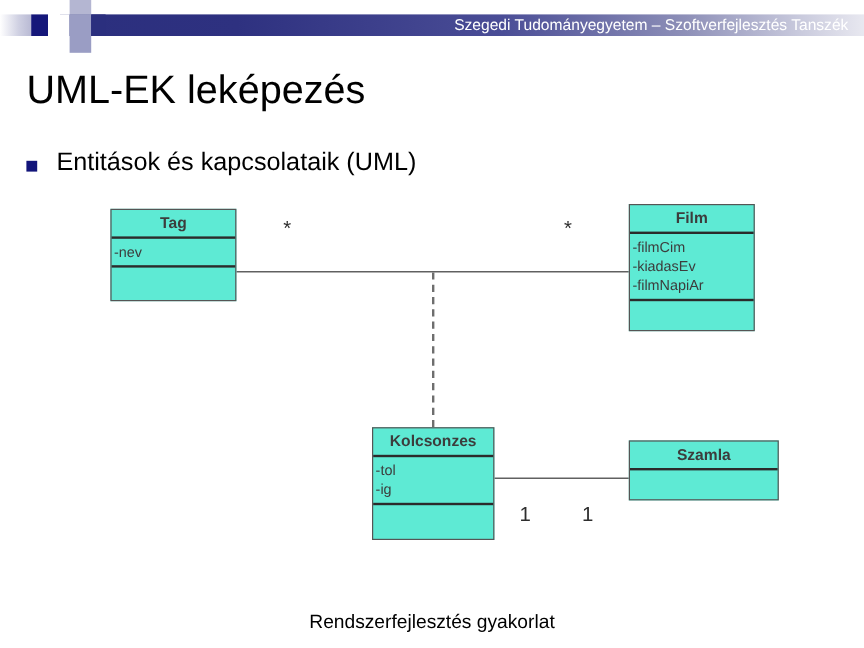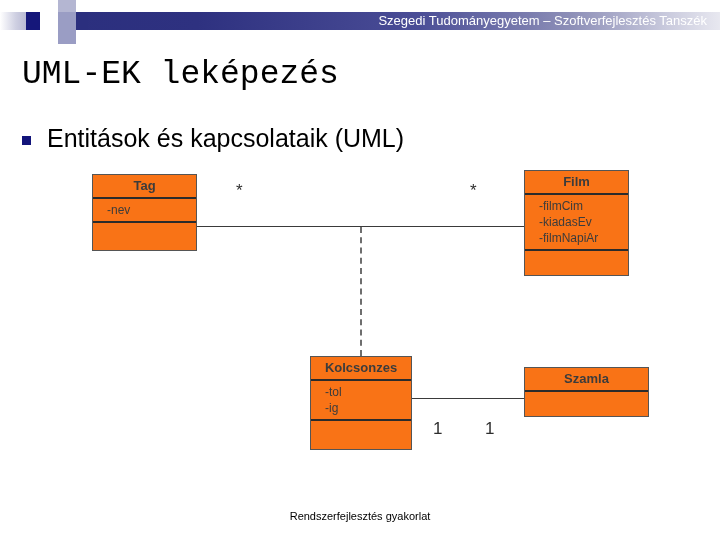--- a/index.html
+++ b/index.html
@@ -60,59 +60,58 @@
 
   
   .slide-title {
     position: absolute;
     left: 22px;
     top: 56px;
     font-size: 33px;
     color: #000000;
     letter-spacing: 0px;
     white-space: nowrap;
-    font-family: Liberation Mono, monospace;
   }
 
   
   .bullet-row {
     position: absolute;
     left: 22px;
     top: 124px;
     display: flex;
     align-items: center;
   }
   .bullet-mark {
     width: 9px;
     height: 9px;
     background: #12147a;
     margin-right: 16px;
     flex: 0 0 auto;
     position: relative;
     top: 2px;
   }
   .bullet-text {
-    font-size: 25px;
+    font-size: 21px;
     color: #000000;
     white-space: nowrap;
   }
 
   
   .diagram {
     position: absolute;
     left: 0;
     top: 0;
     width: 720px;
     height: 540px;
   }
 
   .uml-class {
     position: absolute;
     border: 1px solid #555555;
-    background: #f97316;
+    background: #5eead4;
     box-sizing: border-box;
   }
   .uml-name {
     text-align: center;
     font-size: 13px;
     font-weight: bold;
     color: #3c3c3c;
     border-bottom: 2px solid #2b2b2b;
     box-sizing: border-box;
     padding: 4px 2px 4px 2px;
@@ -121,21 +120,21 @@
   .uml-attrs {
     border-bottom: 2px solid #2b2b2b;
     box-sizing: border-box;
     padding: 3px 0px 3px 1px;
   }
   .uml-attr {
     font-size: 12px;
     color: #3c3c3c;
     line-height: 16px;
     white-space: nowrap;
-    padding-left: 13px;
+    padding-left: 1px;
   }
   .uml-ops {
     box-sizing: border-box;
   }
 
   
   #box-tag        { left: 92px;  top: 174px; width: 105px; }
   #box-tag .uml-ops { height: 27px; }
 
   #box-film       { left: 524px; top: 170px; width: 105px; }
@@ -174,21 +173,21 @@
   #mult-one-left   { left: 433px; top: 421px; font-size: 17px; }
   #mult-one-right  { left: 485px; top: 421px; font-size: 17px; }
 
   
   .footer {
     position: absolute;
     left: 0;
     top: 510px;
     width: 720px;
     text-align: center;
-    font-size: 11px;
+    font-size: 16px;
     color: #000000;
   }
 </style>
 </head>
 <body>
 
 <div class="header-band">
   <div class="band-bar"></div>
   <div class="sq sq-l"></div>
   <div class="sq sq-k"></div>

